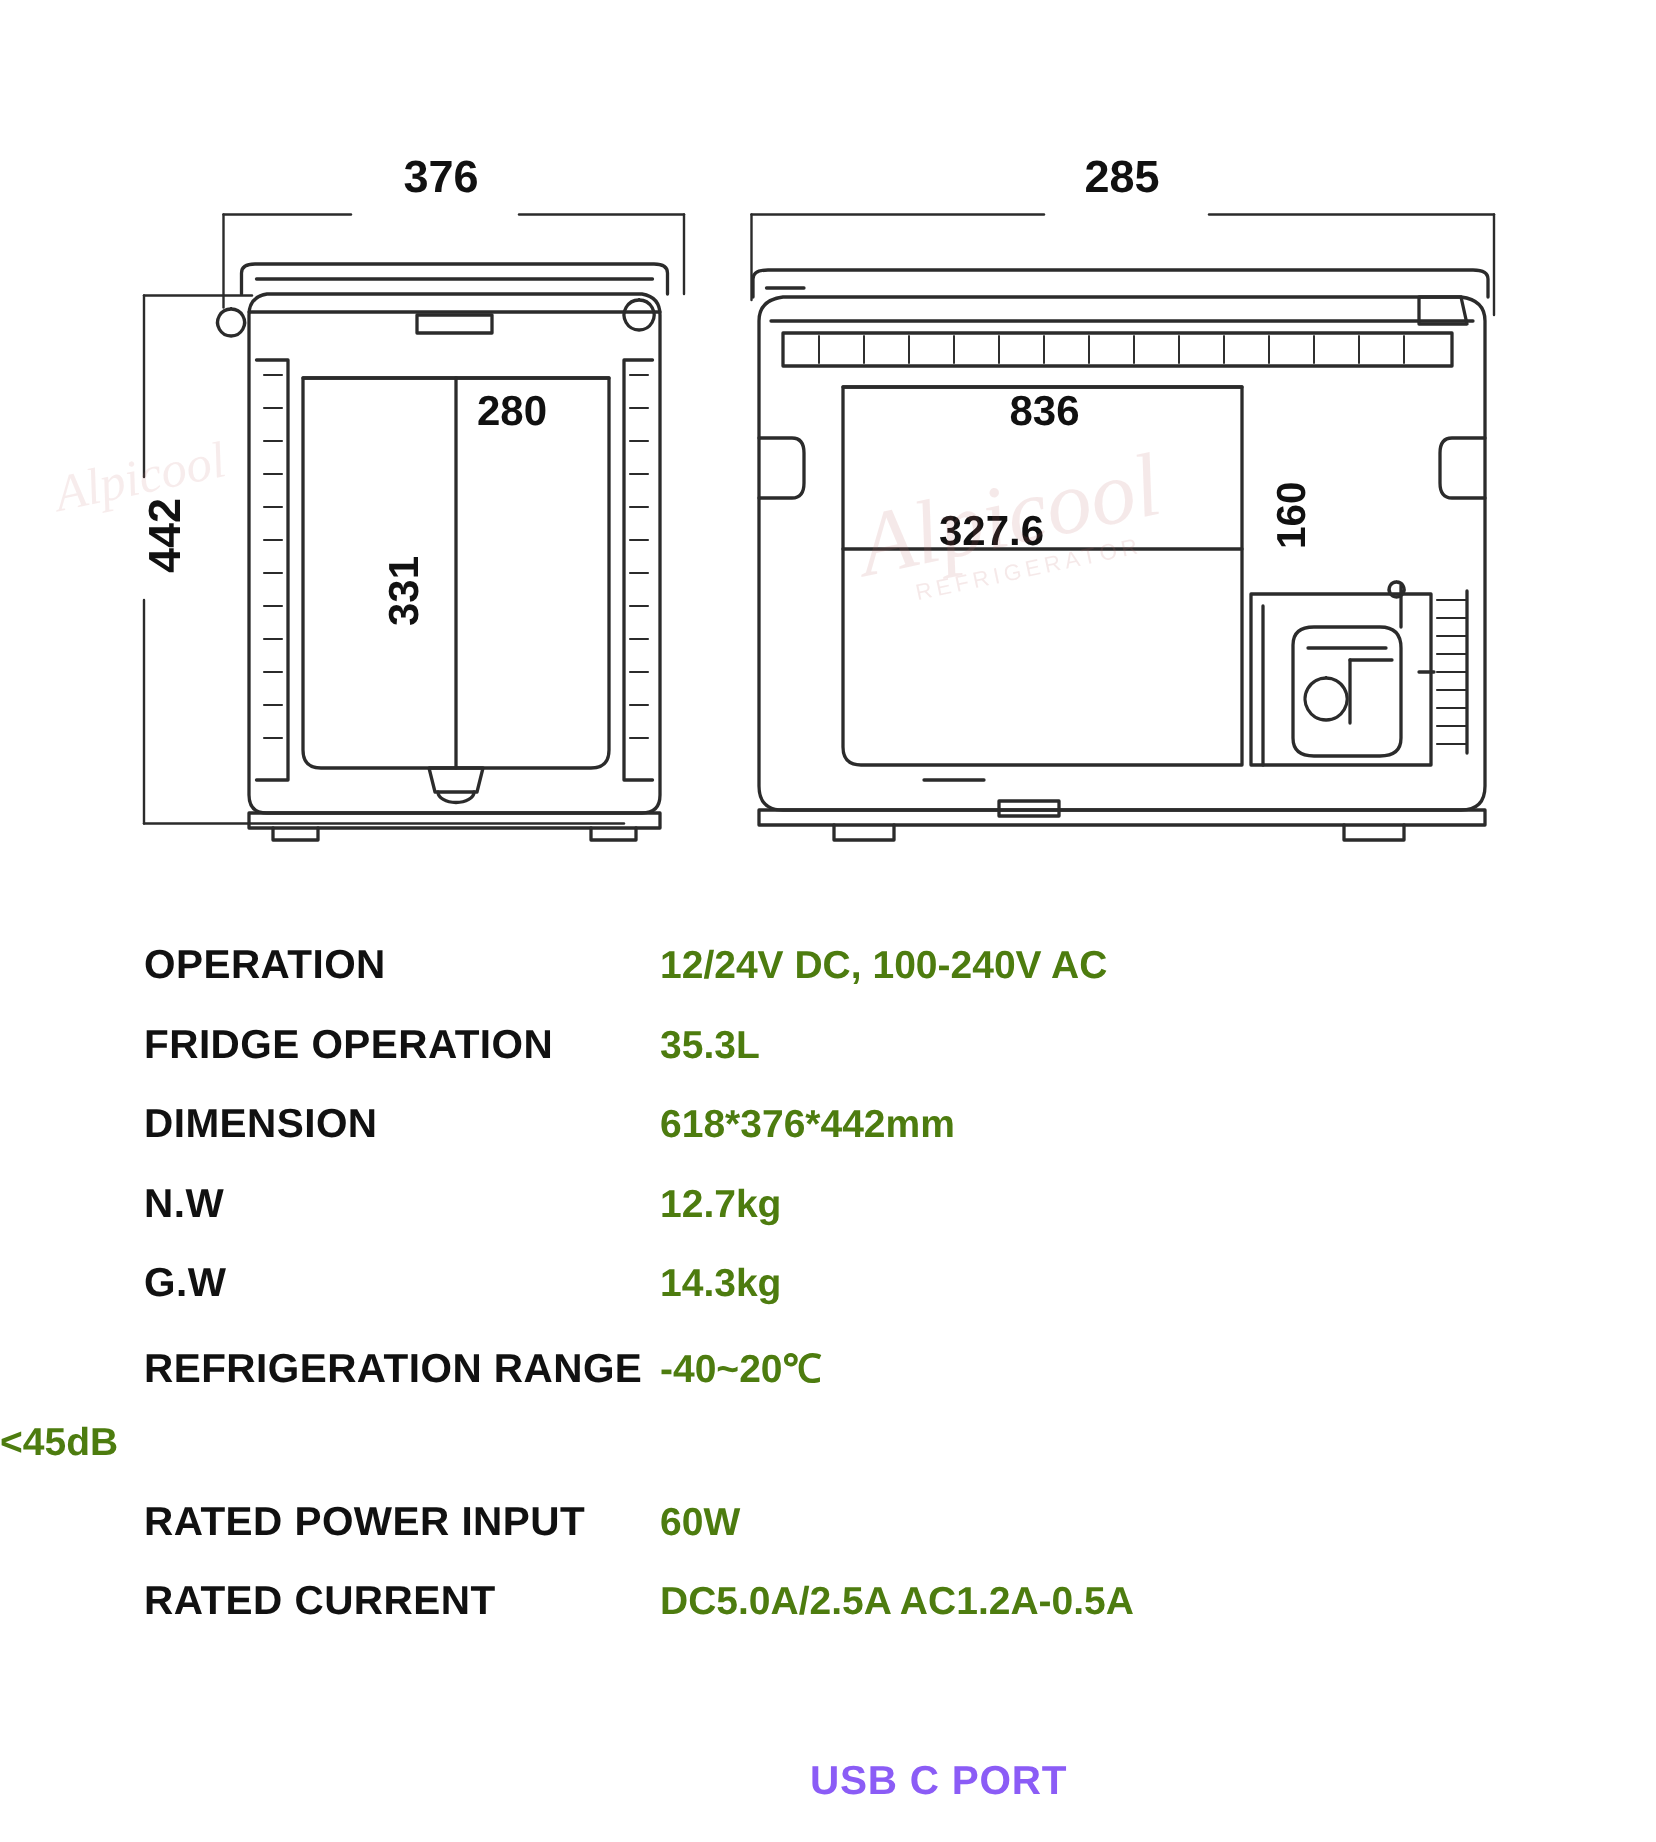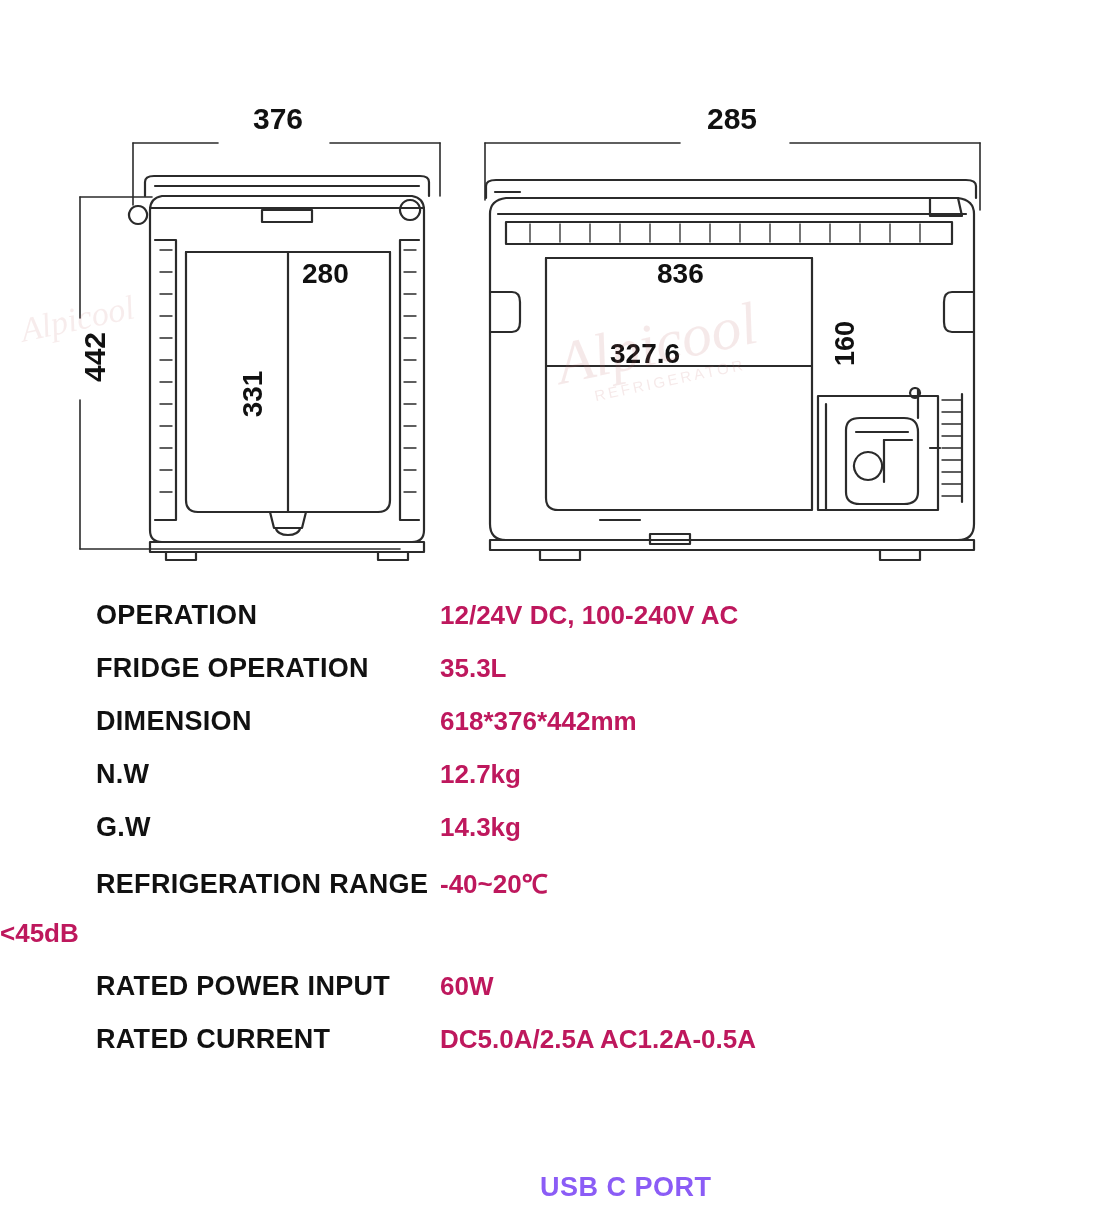--- a/index.html
+++ b/index.html
@@ -12,21 +12,21 @@
     height: 1228px;
     position: relative;
     font-family: "Liberation Sans", sans-serif;
     color: #1a1a1a;
     overflow: hidden;
   }
 
   
   #drawing-area {
     position: absolute;
-    left: 0;
+    left: 16px;
     top: 0;
     width: 952px;
     height: 620px;
   }
   #drawing-svg {
     position: absolute;
     left: 0;
     top: 0;
   }
 
@@ -39,41 +39,41 @@
   }
   .dim-label.vertical {
     transform: rotate(-90deg);
     transform-origin: 50% 50%;
   }
 
   
   #spec-table {
     position: absolute;
     left: 0;
-    top: 600px;
+    top: 628px;
     width: 1104px;
   }
   .spec-row {
     display: flex;
     align-items: baseline;
     height: 53px;
   }
   .spec-label {
     width: 440px;
     padding-left: 96px;
     box-sizing: border-box;
     font-size: 27px;
     font-weight: 700;
     letter-spacing: 0.3px;
     color: #111;
   }
   .spec-value {
     font-size: 26px;
     font-weight: 600;
-    color: #be185d;
+    color: #4d7c0f;
   }
   #usb-note {
     position: absolute;
     left: 540px;
     top: 1172px;
     font-size: 27px;
     font-weight: 700;
     letter-spacing: 0.5px;
     color: #8b5cf6;
   }

